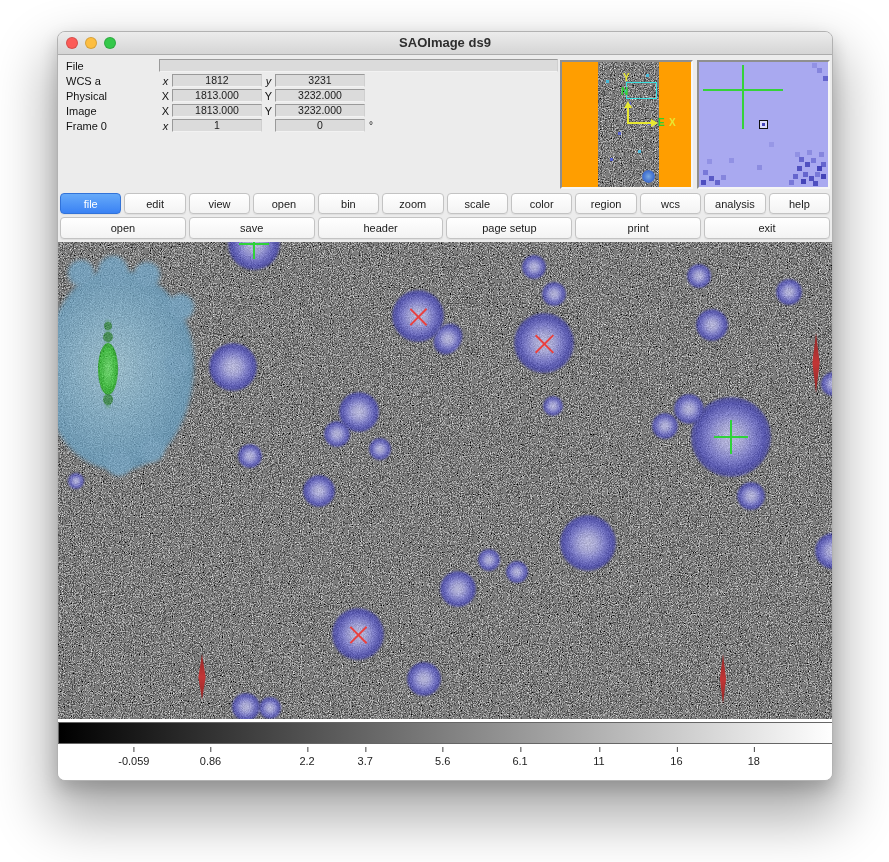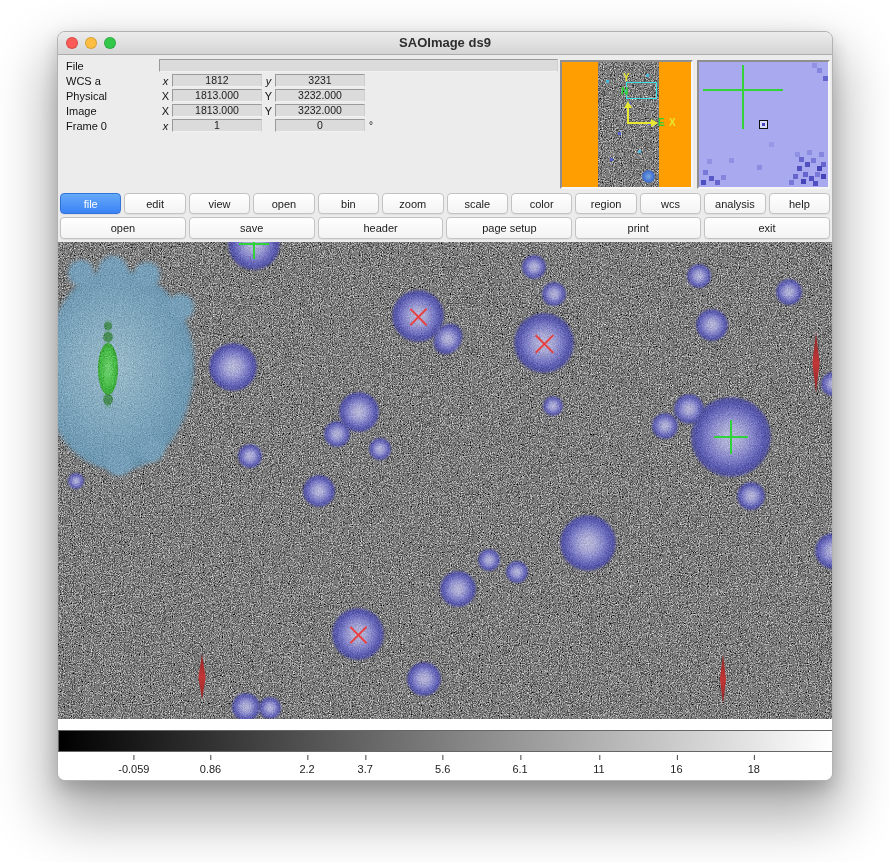--- a/index.html
+++ b/index.html
@@ -110,21 +110,21 @@
   .marker-redx::before, .marker-redx::after { content:""; position:absolute; left:-2%; top:50%; width:104%; height:2px; background:#e84040; }
   .marker-redx::before { transform:rotate(45deg); }
   .marker-redx::after  { transform:rotate(-45deg); }
   .marker-greencross { position:absolute; z-index:4; }
   .marker-greencross::before { content:""; position:absolute; left:0; top:50%; margin-top:-1px; width:100%; height:2px; background:#2fd23a; }
   .marker-greencross::after  { content:""; position:absolute; top:0; left:50%; margin-left:-1px; width:2px; height:100%; background:#2fd23a; }
   .marker-spindle { position:absolute; z-index:4; clip-path:polygon(50% 0%,78% 50%,50% 100%,22% 50%);
     background:linear-gradient(#8f2626,#c23636 50%,#8f2626); filter:blur(0.4px); }
 
   
-  .cb-section { background:#ffffff; height:63px; padding-top:11px; }
+  .cb-section { background:#ffffff; height:63px; padding-top:3px; }
   .cb-bar { height:22px; width:776px; border:1px solid #666; background:linear-gradient(to right,#000000,#ffffff); }
   .cb-labels { position:relative; height:34px; margin-top:2px; }
   .cb-tick { position:absolute; top:9px; transform:translateX(-50%); font-size:11px; color:#222; }
   .cb-tick::before { content:""; position:absolute; top:-8px; left:50%; width:1px; height:5px; background:#444; }
   .cb-tick:nth-child(1){ left:9.8%; } .cb-tick:nth-child(2){ left:19.7%; } .cb-tick:nth-child(3){ left:29.6%;margin-left:20px; }
   .cb-tick:nth-child(4){ left:39.7%; } .cb-tick:nth-child(5){ left:49.7%; } .cb-tick:nth-child(6){ left:59.7%; }
   .cb-tick:nth-child(7){ left:69.9%; } .cb-tick:nth-child(8){ left:79.9%; } .cb-tick:nth-child(9){ left:89.9%; }
 
   .svgdefs { position:absolute; width:0; height:0; }
 </style>

